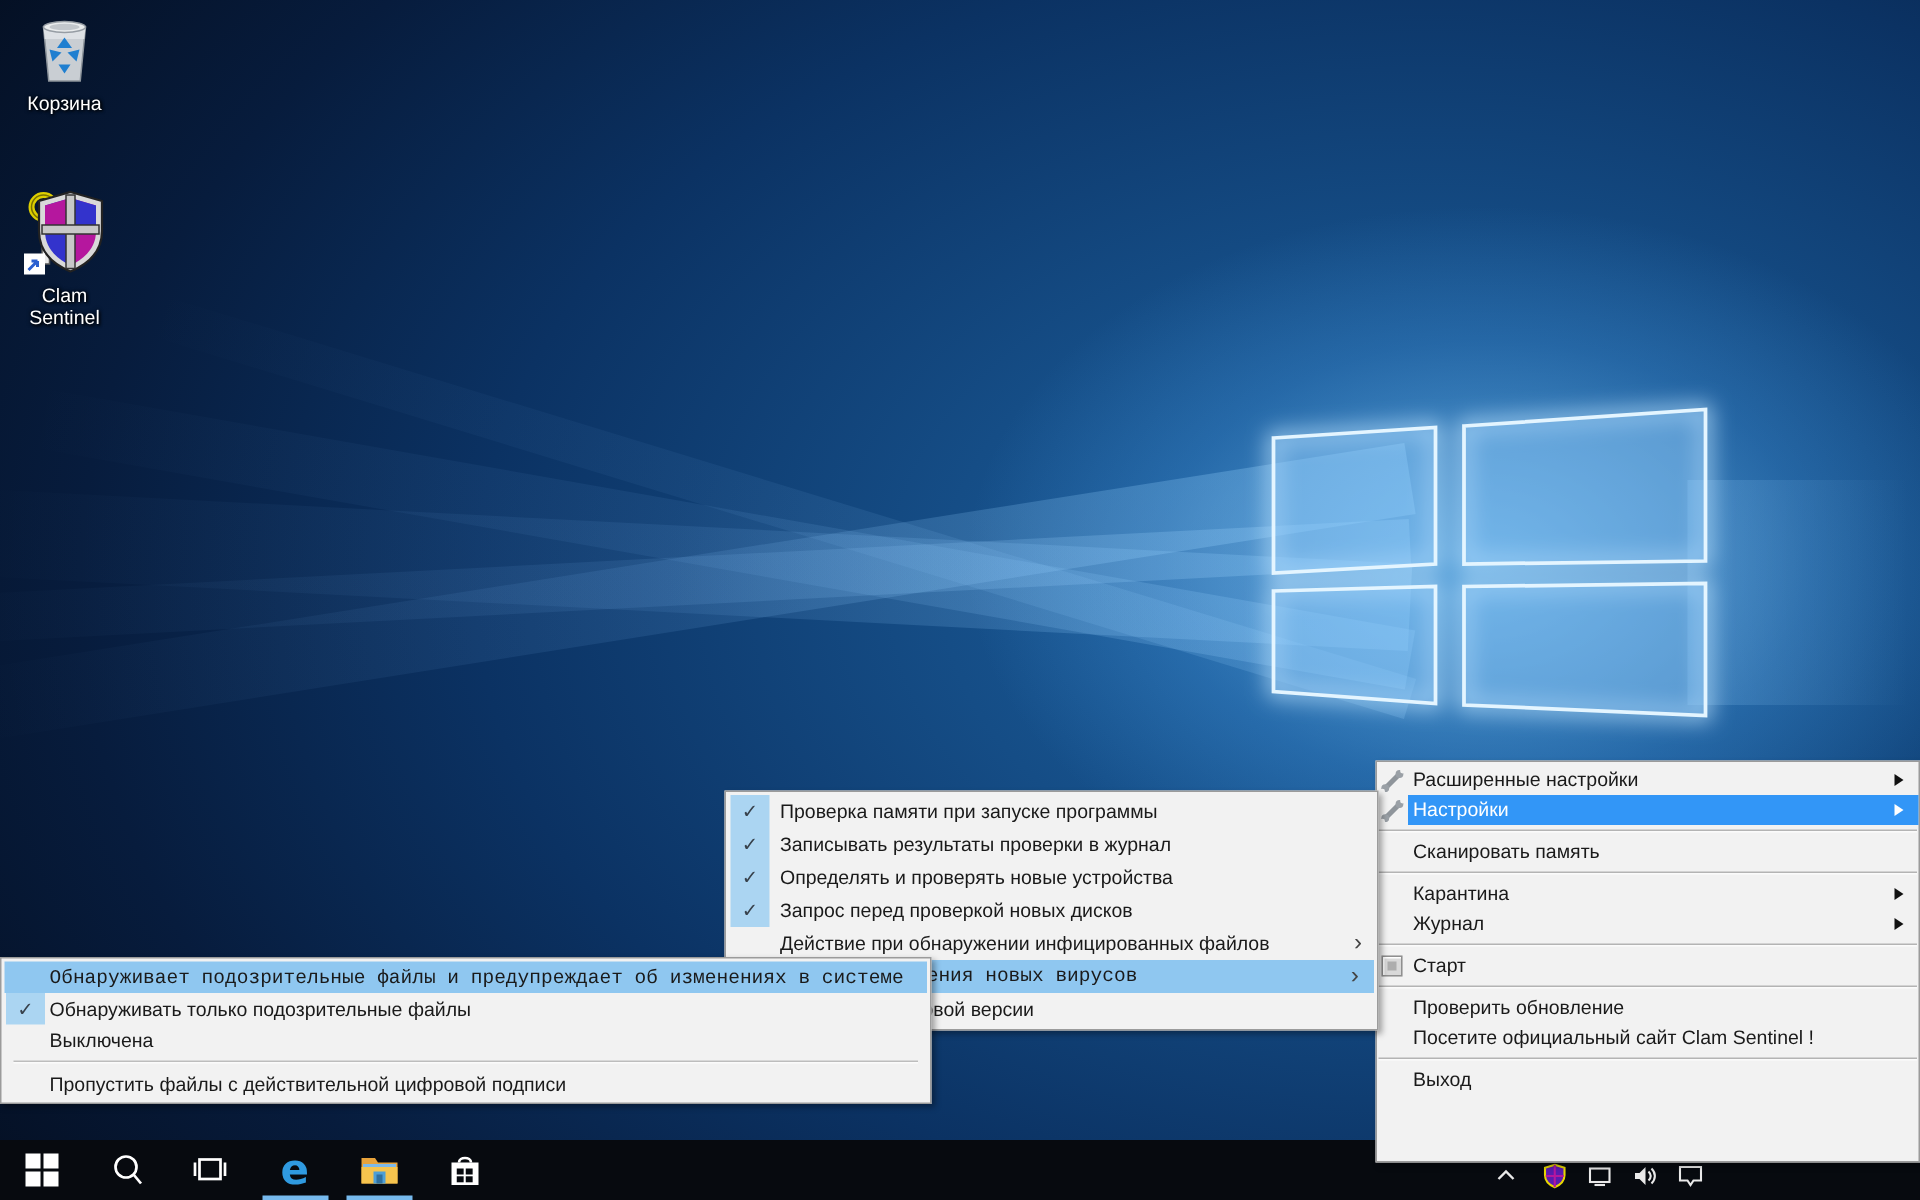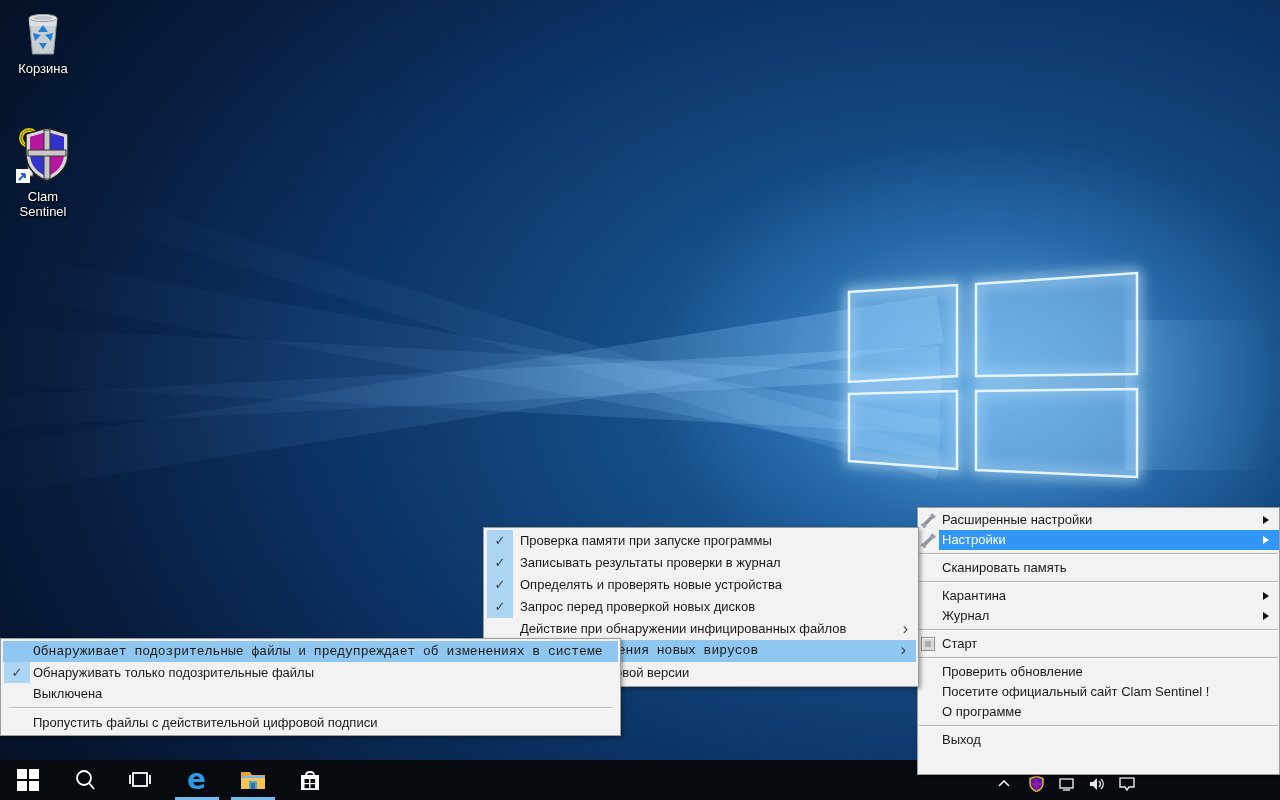--- a/index.html
+++ b/index.html
@@ -259,23 +259,20 @@
         </span>
       <span>Старт</span>
     </div>
     <div class="rm-sep"></div>
     <div class="rm-row">
       <span>Проверить обновление</span>
     </div>
     <div class="rm-row">
       <span>Посетите официальный сайт Clam Sentinel !</span>
     </div>
-    <div class="rm-row">
-      <span>О программе</span>
-    </div>
     <div class="rm-sep"></div>
     <div class="rm-row">
       <span>Выход</span>
     </div>
   </div>
 
   <div class="menu smenu settings-sub">
     <div class="sm-row">
       <span class="sm-check">✓</span>
       <span>Проверка памяти при запуске программы</span>

